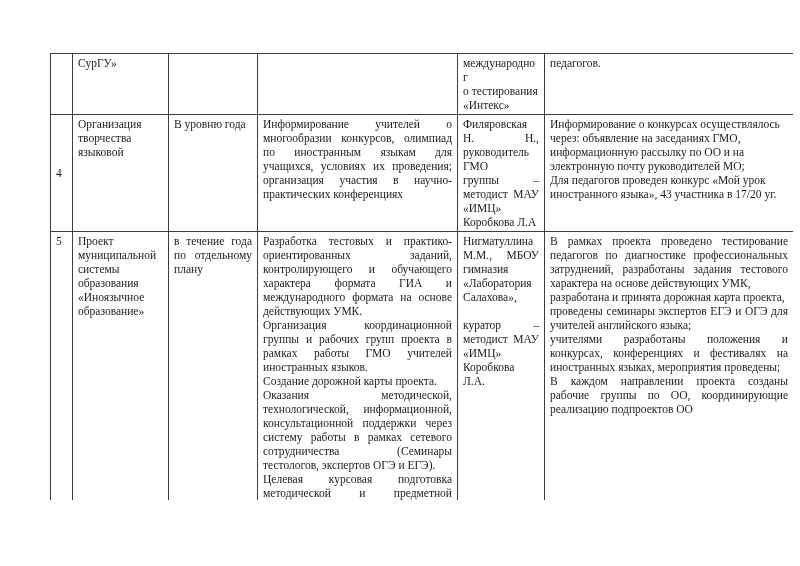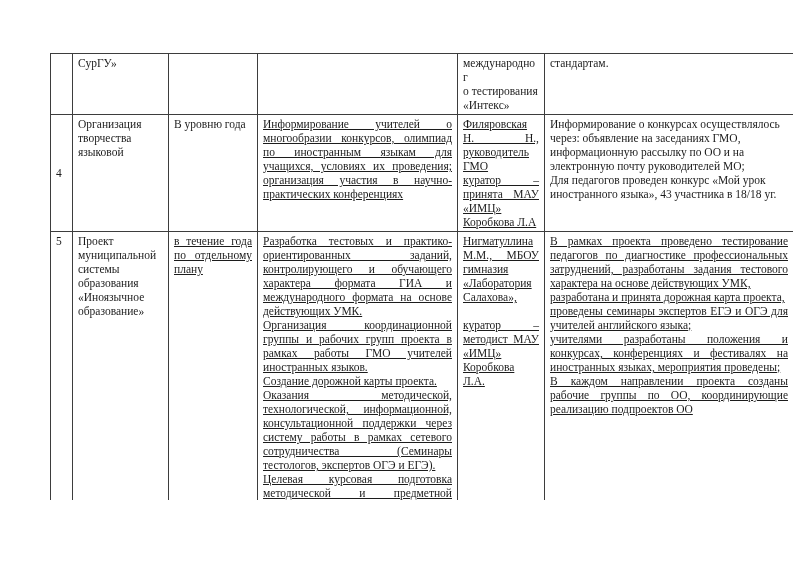--- a/index.html
+++ b/index.html
@@ -42,21 +42,21 @@
   tr.row-cont  { height: 43px; }
   tr.row-four  { height: 100px; }
   tr.row-five  { height: 331px; }
   td.num {
     text-align: left;
     padding-left: 3px;
     padding-right: 1px;
   }
   td.num.mid { vertical-align: middle; }
   .pre   { white-space: pre-line; }
-  .just  { text-align: justify; text-decoration: underline; }
+  .just  { text-align: justify; }
   .left  { text-align: left; }
 </style>
 </head>
 <body>
 
 <div class="page">
   <div class="tbl-wrap">
     <table class="report">
       <colgroup>
         <col style="width:22px">
@@ -68,32 +68,32 @@
       </colgroup>
       <tbody>
           <tr class="row-cont">
         <td class="num"></td>
         <td class="left pre">СурГУ»</td>
         <td class="left"></td>
         <td class="left"></td>
         <td class="left pre">международног
 о тестирования
 «Интекс»</td>
-        <td class="left pre">стандартам.</td>
+        <td class="left pre">педагогов.</td>
       </tr>
       <tr class="row-four">
         <td class="num mid">4</td>
         <td class="left pre">Организация творчества языковой</td>
         <td class="left">В уровню года</td>
         <td class="just pre">Информирование учителей о многообразии конкурсов, олимпиад по иностранным языкам для учащихся, условиях их проведения; организация участия в научно-практических конференциях</td>
         <td class="just pre">Филяровская Н. Н., руководитель ГМО
-куратор – принята МАУ «ИМЦ»
+группы – методист МАУ «ИМЦ»
 Коробкова Л.А</td>
         <td class="left pre">Информирование о конкурсах осуществлялось через: объявление на заседаниях ГМО, информационную рассылку по ОО и на электронную почту руководителей МО;
-Для педагогов проведен конкурс «Мой урок иностранного языка», 43 участника в 18/18 уг.</td>
+Для педагогов проведен конкурс «Мой урок иностранного языка», 43 участника в 17/20 уг.</td>
       </tr>
       <tr class="row-five">
         <td class="num">5</td>
         <td class="left pre">Проект муниципальной системы образования «Иноязычное образование»</td>
         <td class="just">в течение года по отдельному плану</td>
         <td class="just pre">Разработка тестовых и практико-ориентированных заданий, контролирующего и обучающего характера формата ГИА и международного формата на основе действующих УМК.
 Организация координационной группы и рабочих групп проекта в рамках работы ГМО учителей иностранных языков.
 Создание дорожной карты проекта.
 Оказания методической, технологической, информационной, консультационной поддержки через систему работы в рамках сетевого сотрудничества (Семинары тестологов, экспертов ОГЭ и ЕГЭ).
 Целевая курсовая подготовка методической и предметной направленности.

